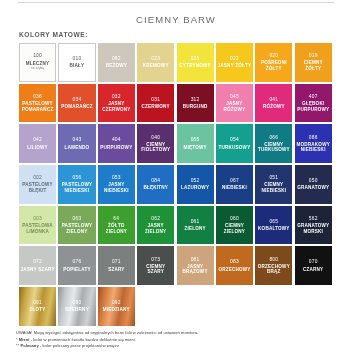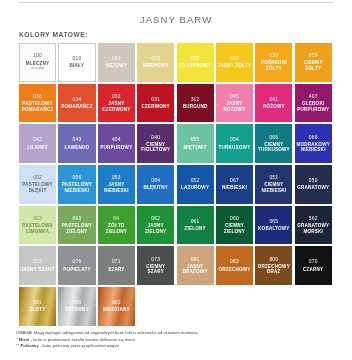--- a/index.html
+++ b/index.html
@@ -106,21 +106,21 @@
   .footer .ln { white-space: nowrap; }
   .footer b { font-weight: 700; }
 </style>
 </head>
 <body>
 
 <div id="page">
 
   <div class="top-rule"></div>
 
-  <div class="page-title">JASNY BARW</div>
+  <div class="page-title">CIEMNY BARW</div>
 
   <div class="section-title">KOLORY MATOWE:</div>
 
   <div class="grid">
       <div class="row">
         <div class="sw bordered" style="background: rgb(252, 252, 250); color: rgb(85, 85, 85);">
           <div class="code">100</div>
           <div class="nm">MLECZNY</div>
           <div class="sub">na szybę</div>
         </div>

